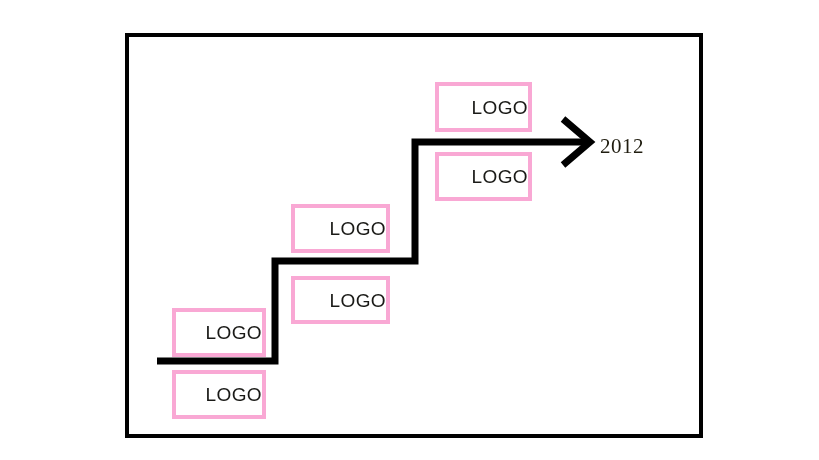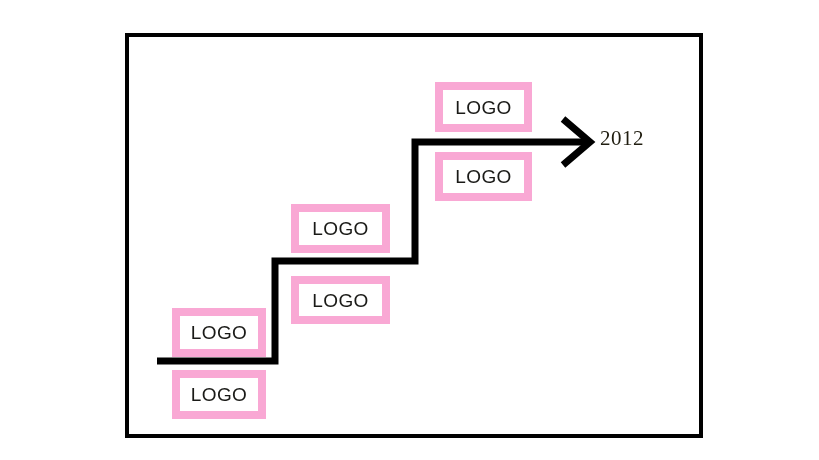--- a/index.html
+++ b/index.html
@@ -27,26 +27,26 @@
     top: 33px;
     width: 578px;
     height: 405px;
     border: 4px solid #000000;
     box-sizing: border-box;
     background: #ffffff;
   }
   
   .logo-box {
     position: absolute;
-    border: 8px solid #f9a8d4;
+    border: 4px solid #f9a8d4;
     box-sizing: border-box;
     background: #ffffff;
     display: flex;
     align-items: center;
-    justify-content: center;
+    justify-content: flex-end;
     z-index: 6;
   }
   .logo-box .logo-label {
     font-family: "Liberation Sans", sans-serif;
     font-size: 19px;
     font-weight: 400;
     color: #1a1a17;
     letter-spacing: 0.4px;
     line-height: 1;
     white-space: nowrap;
@@ -67,21 +67,21 @@
     top: 0;
     width: 819px;
     height: 460px;
     z-index: 3;
     pointer-events: none;
   }
   
   .year-label {
     position: absolute;
     left: 600px;
-    top: 128px;
+    top: 136px;
     font-family: "Liberation Serif", serif;
     font-size: 21px;
     font-weight: 400;
     color: #201d10;
     letter-spacing: 0.5px;
     line-height: 1;
     white-space: nowrap;
     z-index: 7;
     user-select: none;
   }

